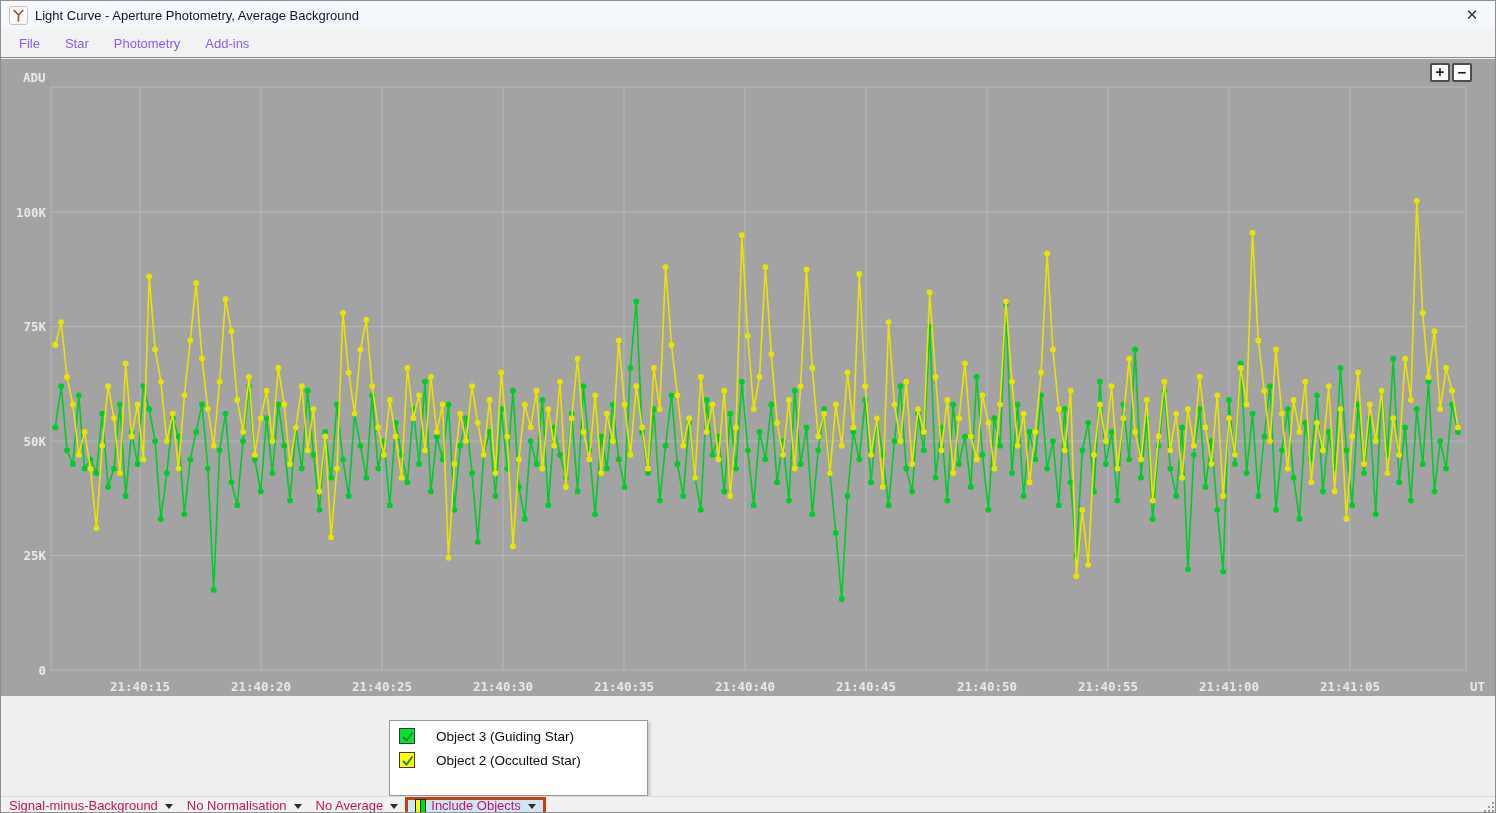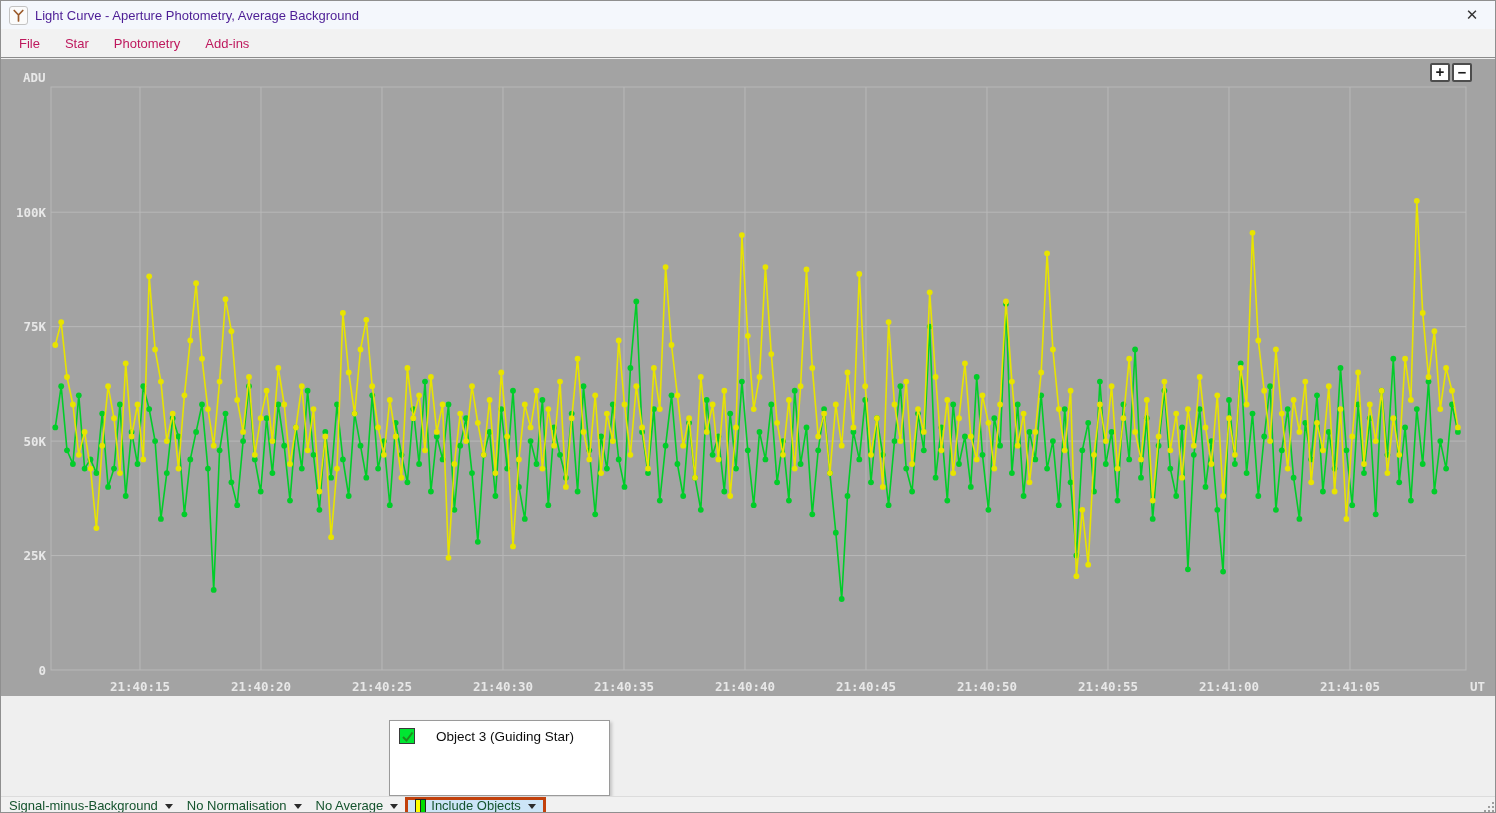--- a/index.html
+++ b/index.html
@@ -7,61 +7,61 @@
   body { font-family:"Liberation Sans", sans-serif; }
   .window { position:relative; width:1496px; height:813px; background:#efefef;
             border:1px solid #8f8f8f; overflow:hidden; }
 
   
   .titlebar { position:absolute; left:0; top:0; width:100%; height:28px;
               background:#f4f7fc; display:flex; align-items:center; }
   .app-icon { width:19px; height:19px; margin-left:8px; border:1px solid #c3c3c3;
               border-radius:3px; background:#fbfbfb; display:flex; align-items:center;
               justify-content:center; }
-  .window-title { margin-left:7px; font-size:13px; color:#4c1d95; }
+  .window-title { margin-left:7px; font-size:13px; color:#0f172a; }
   .close-btn { position:absolute; right:10px; top:3px; width:26px; height:22px;
                display:flex; align-items:center; justify-content:center;
                font-size:15px; color:#333; cursor:default; }
 
   
   .menubar { position:absolute; left:0; top:28px; width:100%; height:29px;
              background:#f2f2f2; border-bottom:1px solid #8c8c8c;
              display:flex; align-items:center; }
-  .menu-item { font-size:13px; color:#be185d; padding:5px 11px; margin-left:3px; }
+  .menu-item { font-size:13px; color:#8b5cf6; padding:5px 11px; margin-left:3px; }
   .menu-item:first-child { margin-left:7px; }
 
   
   .chart-region { position:absolute; left:0; top:58px; width:1496px; height:637px;
                   background:#a3a3a3; }
   #plot-svg { position:absolute; left:0; top:0; width:1496px; height:637px; }
   .tick-label { font-family:"DejaVu Sans Mono", monospace; font-size:12.5px;
                 font-weight:bold; fill:#e8e8e8; }
   .zoom-btn { position:absolute; width:20px; height:19px; background:#ffffff;
               border:2px solid #4d4d4d; border-radius:2px; color:#1a1a1a;
               font-size:14px; font-weight:bold; line-height:14px; text-align:center;
               font-family:"DejaVu Sans Mono", monospace; }
   #zoom-in  { left:1429px; top:4px; }
   #zoom-out { left:1451px; top:4px; }
 
   
   .lower-region { position:absolute; left:0; top:695px; width:1496px; height:100px;
                   background:#efefef; }
-  .legend-panel { position:absolute; left:388px; top:24px; width:221px; height:76px;
+  .legend-panel { position:absolute; left:388px; top:24px; width:259px; height:76px;
                   background:#ffffff; border:1px solid #9a9a9a;
                   box-shadow:2px 2px 3px rgba(0,0,0,0.18); padding-top:3px; }
   .legend-row { height:24px; display:flex; align-items:center; }
   .legend-checkbox { width:16px; height:16px; margin-left:9px; border:1px solid #3a3a3a;
                      position:relative; flex:0 0 auto; }
   .legend-checkbox svg { position:absolute; left:0; top:0; }
   .legend-label { margin-left:21px; font-size:13.5px; color:#0d0d0d; }
 
   
   .statusbar { position:absolute; left:0; top:795px; width:1496px; height:18px;
                background:#f1f1f1; border-top:1px solid #dcdcdc;
-               display:flex; align-items:center; font-size:13px; color:#14532d; }
+               display:flex; align-items:center; font-size:13px; color:#be185d; }
   .status-item { display:flex; align-items:center; height:18px; padding:0 7px;
                  white-space:nowrap; }
   .status-item:first-child { margin-left:1px; }
   .status-item.active { background:#cce5f7; border:3px solid #c2410c; }
   .drop-arrow { width:0; height:0; border-left:4px solid transparent;
                 border-right:4px solid transparent; border-top:5px solid #2b2b2b;
                 margin-left:7px; margin-top:2px; }
   .include-icon { display:inline-flex; height:14px; margin-right:5px; }
   .include-icon span { width:6px; height:14px; border:1px solid #222; }
   .include-icon span + span { margin-left:-1px; }
@@ -618,20 +618,28 @@
   <div class="lower-region">
     <div class="legend-panel">
       <div class="legend-row">
         <span class="legend-checkbox" style="background: rgb(0, 230, 50);">
           <svg class="check" width="16" height="16" viewBox="0 0 16 16" style="display: block;">
             <polyline points="3,8 6.5,11.5 12.5,3.5" fill="none" stroke="#1f8a1f" stroke-width="2"></polyline>
           </svg>
         </span>
         <span class="legend-label">Object 3 (Guiding Star)</span>
       </div>
+      <div class="legend-row">
+        <span class="legend-checkbox" style="background: rgb(255, 255, 0);">
+          <svg class="check" width="16" height="16" viewBox="0 0 16 16" style="display: block;">
+            <polyline points="3,8 6.5,11.5 12.5,3.5" fill="none" stroke="#1f8a1f" stroke-width="2"></polyline>
+          </svg>
+        </span>
+        <span class="legend-label">Object 2 (Occulted Star)</span>
+      </div>
     </div>
   </div>
 
   <div class="statusbar">
     <span class="status-item">
       <span>Signal-minus-Background</span>
       <span class="drop-arrow"></span>
     </span>
     <span class="status-item">
       <span>No Normalisation</span>

